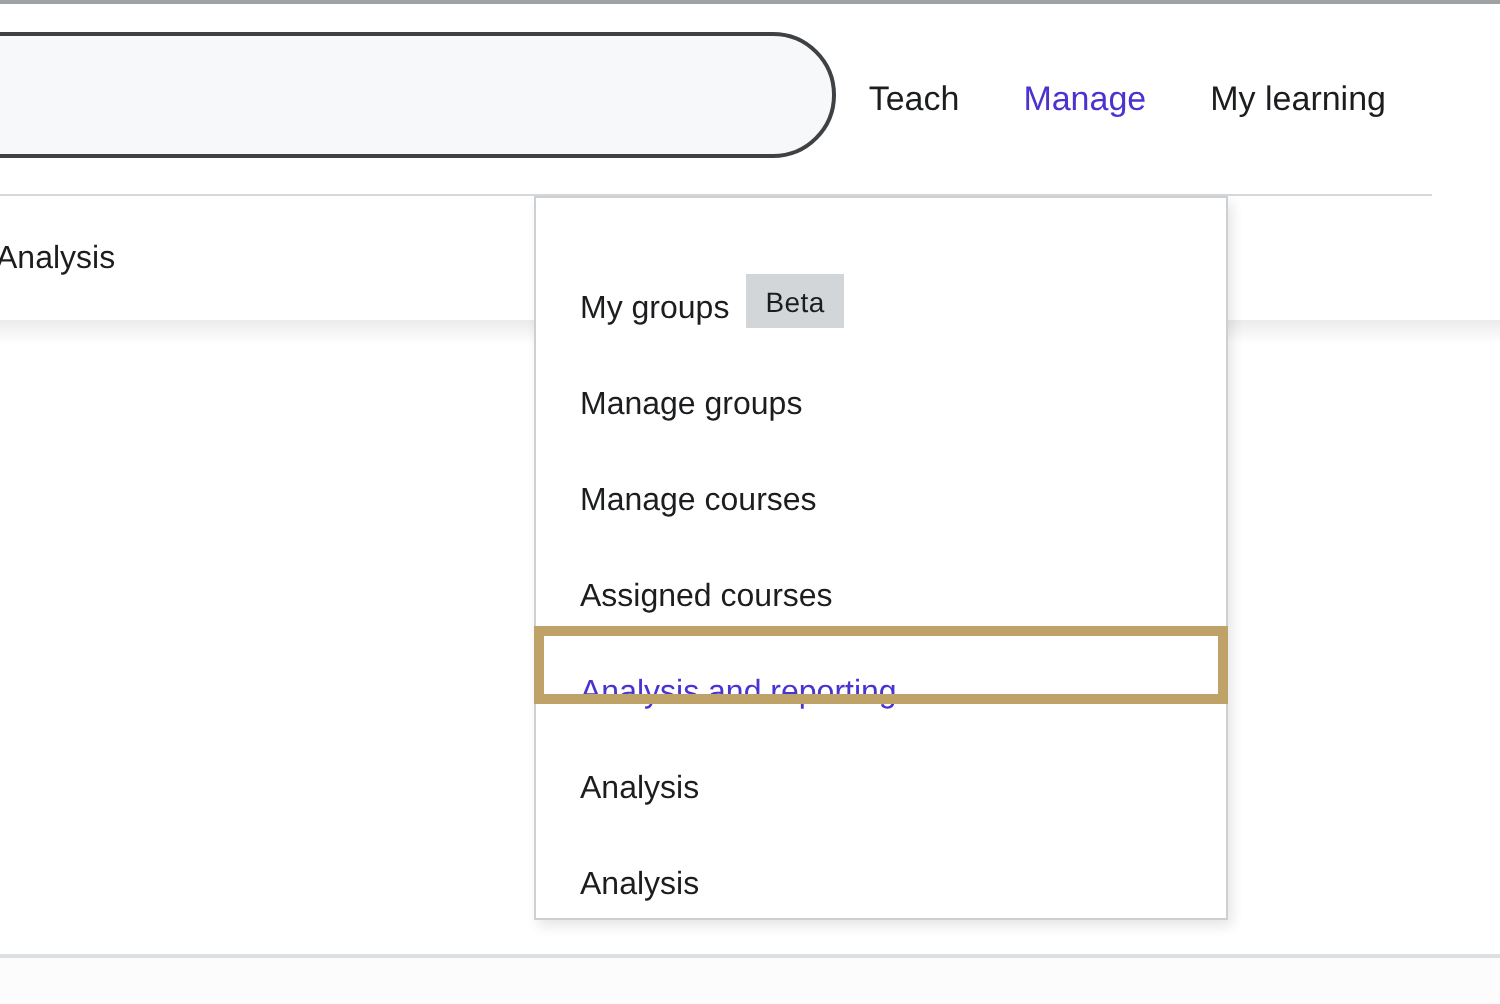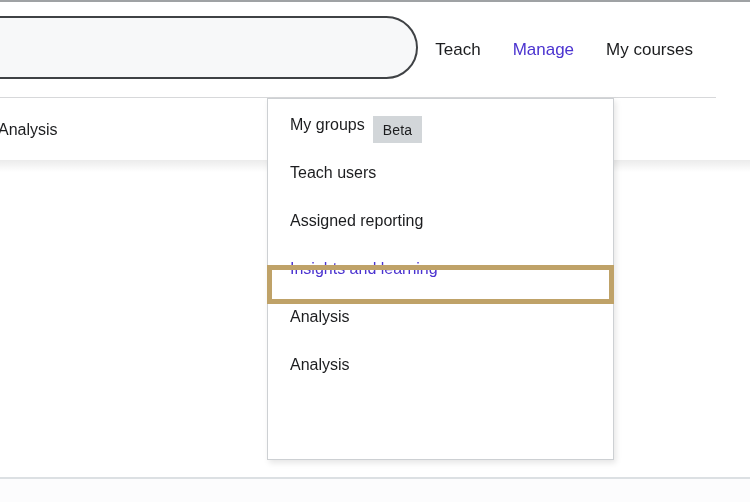--- a/index.html
+++ b/index.html
@@ -76,21 +76,21 @@
     background:#ffffff;
     border:1px solid #cdd0d3;
     box-shadow:2px 3px 6px rgba(0,0,0,0.10);
     padding-top:17px;
     z-index:10;
     list-style:none;
   }
   .menu-item{
     position:relative;
     height:48px;
-    display:flex;align-items:flex-start;
+    display:flex;align-items:flex-end;
     padding-left:22px;
     font-size:16px;
     color:var(--text);
     cursor:pointer;
     background:#ffffff;
     white-space:nowrap;
   }
   .menu-item.highlighted{color:var(--accent);}
   .highlight-ring{
     position:absolute;left:-1px;right:-1px;top:5px;height:39px;
@@ -110,46 +110,49 @@
 </head>
 <body>
 
 <div class="top-line"></div>
 
 <header class="header">
   <input class="search-pill" type="text" value="" placeholder="" style="">
   <nav class="main-nav">
     <span class="nav-link">Teach</span>
     <span class="nav-link active">Manage</span>
-    <span class="nav-link">My courses</span>
+    <span class="nav-link">My learning</span>
   </nav>
 </header>
 
 <div class="subbar">
   <span class="analysis-tab">Analysis</span>
 </div>
 <div class="subbar-shadow"></div>
 
 <div class="bottom-line"></div>
 <div class="bottom-strip"></div>
 
 <ul class="dropdown">
   <li class="menu-item">
     <span>My groups</span>
     <span class="beta-badge">Beta</span>
   </li>
   <li class="menu-item">
-    <span>Teach users</span>
+    <span>Manage groups</span>
   </li>
   <li class="menu-item">
-    <span>Assigned reporting</span>
+    <span>Manage courses</span>
+  </li>
+  <li class="menu-item">
+    <span>Assigned courses</span>
   </li>
   <li class="menu-item highlighted">
     <span class="highlight-ring"></span>
-    <span>Insights and learning</span>
+    <span>Analysis and reporting</span>
   </li>
   <li class="menu-item">
     <span>Analysis</span>
   </li>
   <li class="menu-item">
     <span>Analysis</span>
   </li>
 </ul>
 
 </body></html>

